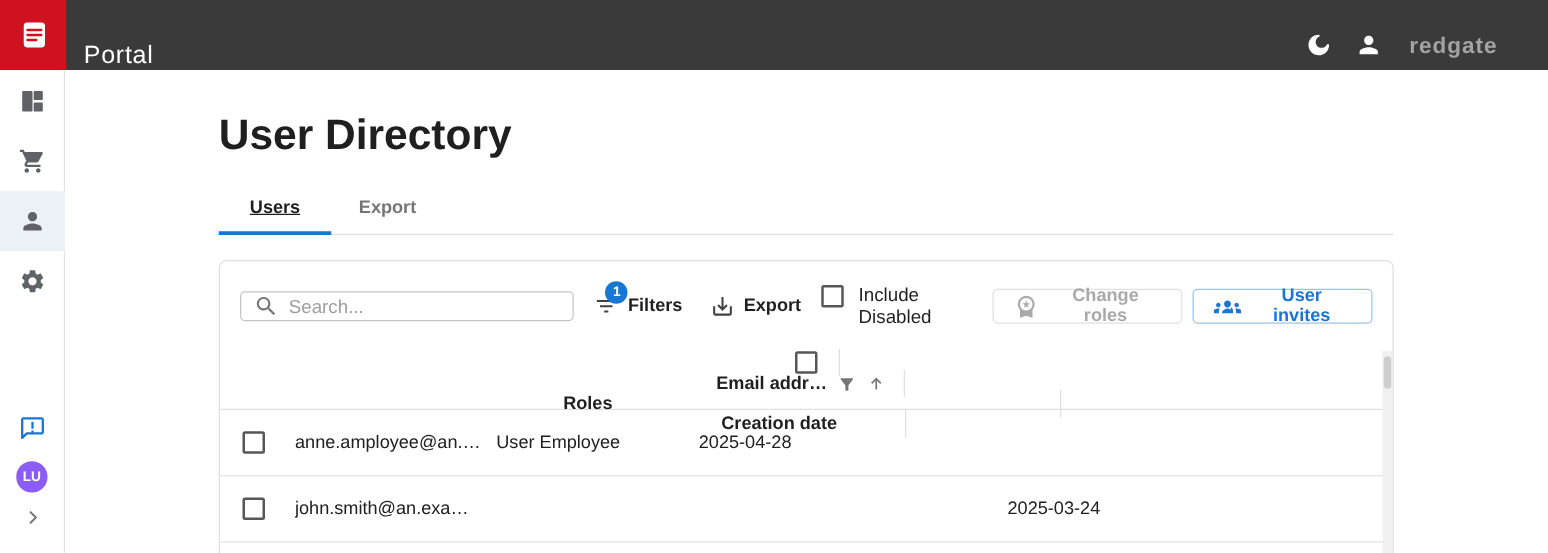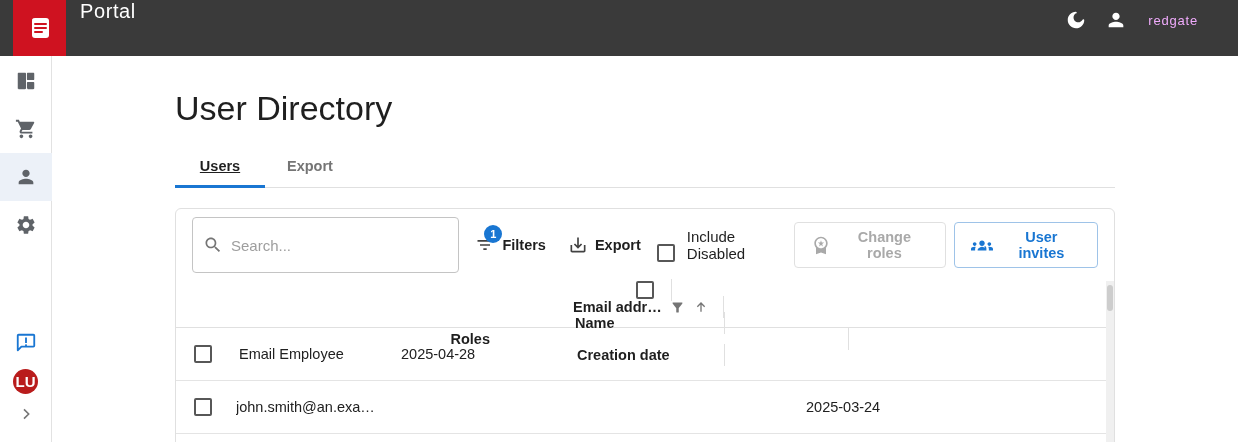--- a/index.html
+++ b/index.html
@@ -1,91 +1,91 @@
 <!DOCTYPE html>
 <html><head>
 <meta charset="utf-8">
 <style>
   * { box-sizing: border-box; margin: 0; padding: 0; }
   html,body { width:1238px; height:442px; overflow:hidden; background:#fff;
               font-family:"Liberation Sans", sans-serif; }
 
   
   .topbar { position:fixed; top:0; left:0; width:1238px; height:56px;
-            background:#3a3a3a; display:flex; align-items:flex-start; z-index:20;padding-left:13px; }
+            background:#3a3a3a; display:flex; align-items:flex-end; z-index:20; }
   .logo-box { width:53px; height:56px; background:#cf1220; display:flex;
               align-items:center; justify-content:center; flex:0 0 auto; }
   .app-title { color:#fff; font-size:20px; font-weight:400; letter-spacing:0.6px;
                margin-left:14px; }
   .topbar-right { margin-left:auto; display:flex; align-items:center; padding-right:40px; }
   .top-icon-btn { width:40px; height:40px; display:flex; align-items:center;
                   justify-content:center; color:#fff; cursor:pointer; border:none;
                   background:transparent; }
-  .brand-wordmark { color:#f0abfc; font-size:13px; font-weight:400; letter-spacing:0.8px;
+  .brand-wordmark { color:#a3a3a3; font-size:18px; font-weight:700; letter-spacing:0.8px;
                     margin-left:12px; }
 
   
   .sidebar { position:fixed; top:56px; left:0; width:52px; height:386px; background:#fff;
              border-right:1px solid #e2e2e2; display:flex; flex-direction:column;
              align-items:center; z-index:10; padding-top:1px; }
   .side-btn { width:52px; height:48px; display:flex; align-items:center;
               justify-content:center; color:#5f6368; cursor:pointer;
               border:none; background:transparent; }
   .side-btn.selected { background:#ecf1f8; }
   .sidebar-bottom { margin-top:auto; display:flex; flex-direction:column;
                     align-items:center; padding-bottom:14px; }
   .feedback-btn { color:#1976d2; width:52px; height:40px; display:flex;
                   align-items:center; justify-content:center; cursor:pointer;
                   border:none; background:transparent; }
-  .avatar { width:25px; height:25px; border-radius:50%; background:#b91c1c; color:#fff;
-            font-size:15px; font-weight:700; display:flex; align-items:center;
+  .avatar { width:25px; height:25px; border-radius:50%; background:#8b5cf6; color:#fff;
+            font-size:11px; font-weight:700; display:flex; align-items:center;
             justify-content:center; margin:6px 12px; cursor:pointer; }
   .expand-btn { color:#757575; width:40px; height:28px; display:flex; align-items:center;
                 justify-content:center; cursor:pointer; border:none; background:transparent; }
 
   
   .main { position:absolute; top:56px; left:52px; width:1186px; }
   .content { width:940px; margin:0 auto; }
-  .page-title { font-size:34px; font-weight:400; color:#1f1f1f; margin-top:32px;
+  .page-title { font-size:34px; font-weight:700; color:#1f1f1f; margin-top:32px;
                 line-height:40px; }
 
   .tabs { display:flex; margin-top:16px; border-bottom:1px solid #e0e0e0; }
   .tab { min-width:90px; padding:14px 16px 13px; text-align:center; font-size:14.5px;
          font-weight:600; color:#757575; cursor:pointer; position:relative; }
   .tab.active { color:#1f1f1f;text-decoration:underline; }
   .tab-indicator { position:absolute; left:0; right:0; bottom:-1px; height:3px;
                    background:#1976d2; }
 
   
   .panel { margin-top:20px; border:1px solid #e0e0e0; border-radius:6px; height:320px;
            position:relative; overflow:hidden; background:#fff; }
 
   .toolbar { display:flex; align-items:center; height:72px; padding:0 16px; }
-  .search-box { width:274px; height:56px; border:1px solid #c4c4c4; border-radius:4px;
+  .search-box { width:274px; height:24px; border:1px solid #c4c4c4; border-radius:4px;
                 display:flex; align-items:center; padding:0 10px; color:#757575; }
   .search-box input { border:none; outline:none; flex:1; font-size:15px; margin-left:8px;
                       font-family:"Liberation Sans", sans-serif; color:#333; min-width:0; }
   .search-box input::placeholder { color:#9e9e9e; opacity:1; }
 
   .text-btn { display:flex; align-items:center; gap:7px; border:none; background:transparent;
               font-size:14.5px; font-weight:600; color:#1f1f1f; cursor:pointer;
               font-family:"Liberation Sans", sans-serif; }
   .filters-btn { margin-left:16px; position:relative; }
   .badge { position:absolute; top:-10px; left:9px; min-width:18px; height:18px;
            border-radius:9px; background:#1976d2; color:#fff; font-size:11px;
            font-weight:600; display:flex; align-items:center; justify-content:center;
            padding:0 4px; }
   .export-btn { margin-left:22px; }
 
   .checkbox { width:18px; height:18px; border:2px solid #575757; border-radius:2px;
               background:#fff; cursor:pointer; flex:0 0 auto; }
-  .include-disabled { display:flex; align-items:flex-end; gap:12px; margin-left:16px;
+  .include-disabled { display:flex; align-items:flex-start; gap:12px; margin-left:16px;
                       font-size:15px; color:#1f1f1f; }
 
-  .outlined-btn { height:46px; display:flex; align-items:center; gap:9px; padding:0 16px;
+  .outlined-btn { height:28px; display:flex; align-items:center; gap:9px; padding:0 16px;
                   border-radius:4px; background:#fff; font-size:14.5px; font-weight:600;
                   cursor:pointer; font-family:"Liberation Sans", sans-serif; }
   .change-roles-btn { margin-left:auto; border:1px solid #e0e0e0; color:#a9a9a9; }
   .user-invites-btn { margin-left:8px; border:1px solid #9ec3e8; color:#1976d2; }
 
   
   .thead { display:flex; align-items:center; height:47px; border-bottom:1px solid #e0e0e0;
            font-size:14.5px; font-weight:600; color:#1f1f1f;flex-direction:column; }
   .trow { display:flex; align-items:center; height:53px; border-bottom:1px solid #e4e4e4;
           font-size:14.5px; color:#212121; }
@@ -279,40 +279,39 @@
               </svg>
             </span>
             <span>
               <svg width="16" height="16" viewBox="0 0 24 24" fill="none" stroke="#757575" stroke-width="2">
                 <path d="M12 19V6M6.5 11.5L12 6l5.5 5.5"></path>
               </svg>
             </span>
           </span>
           <span class="sep"></span>
         </div>
-        <div class="col col-name">
-          <span>Name</span>
-          <span class="sep"></span>
-        </div>
         <div class="col col-roles">
           <span>Roles</span>
           <span class="sep"></span>
         </div>
         <div class="col col-date">
           <span>Creation date</span>
           <span class="sep"></span>
         </div>
       </div>
 
       <div class="trow">
         <div class="col col-check">
           <span class="checkbox"></span>
         </div>
+        <div class="col col-email">
+          <span class="truncate">anne.amployee@an.…</span>
+        </div>
         <div class="col col-name">
-          <span>Email Employee</span>
+          <span>User Employee</span>
         </div>
         <div class="col col-date">
           <span>2025-04-28</span>
         </div>
       </div>
 
       <div class="trow">
         <div class="col col-check">
           <span class="checkbox"></span>
         </div>

